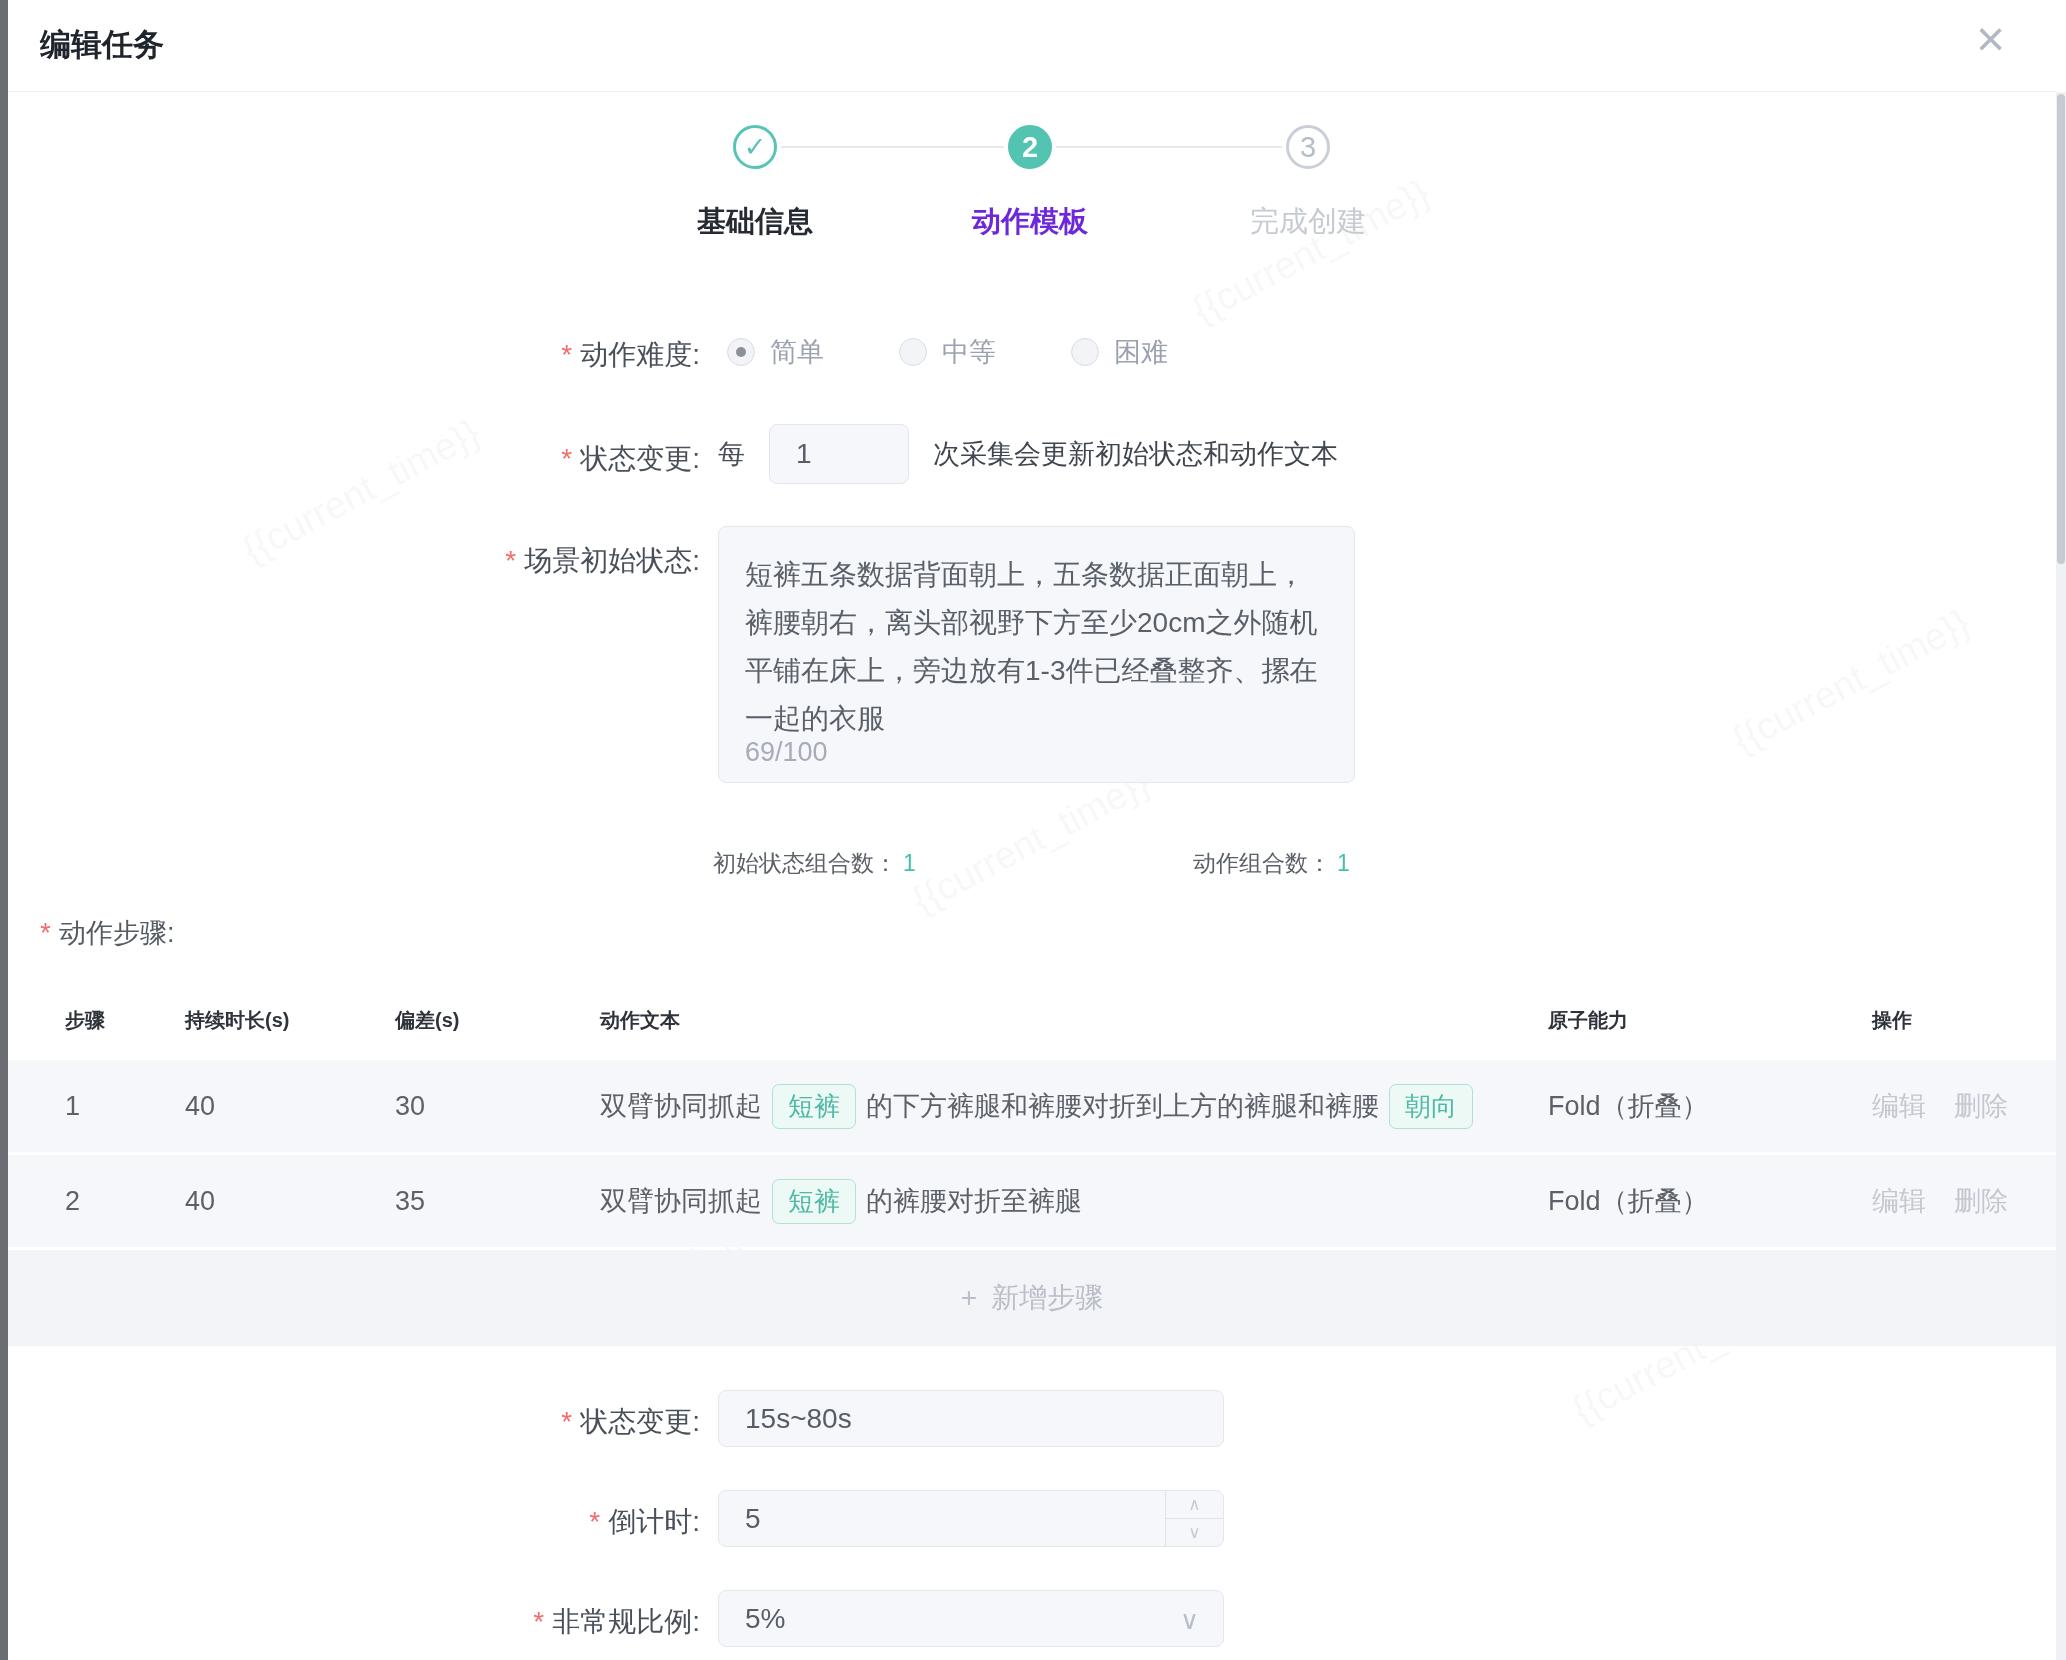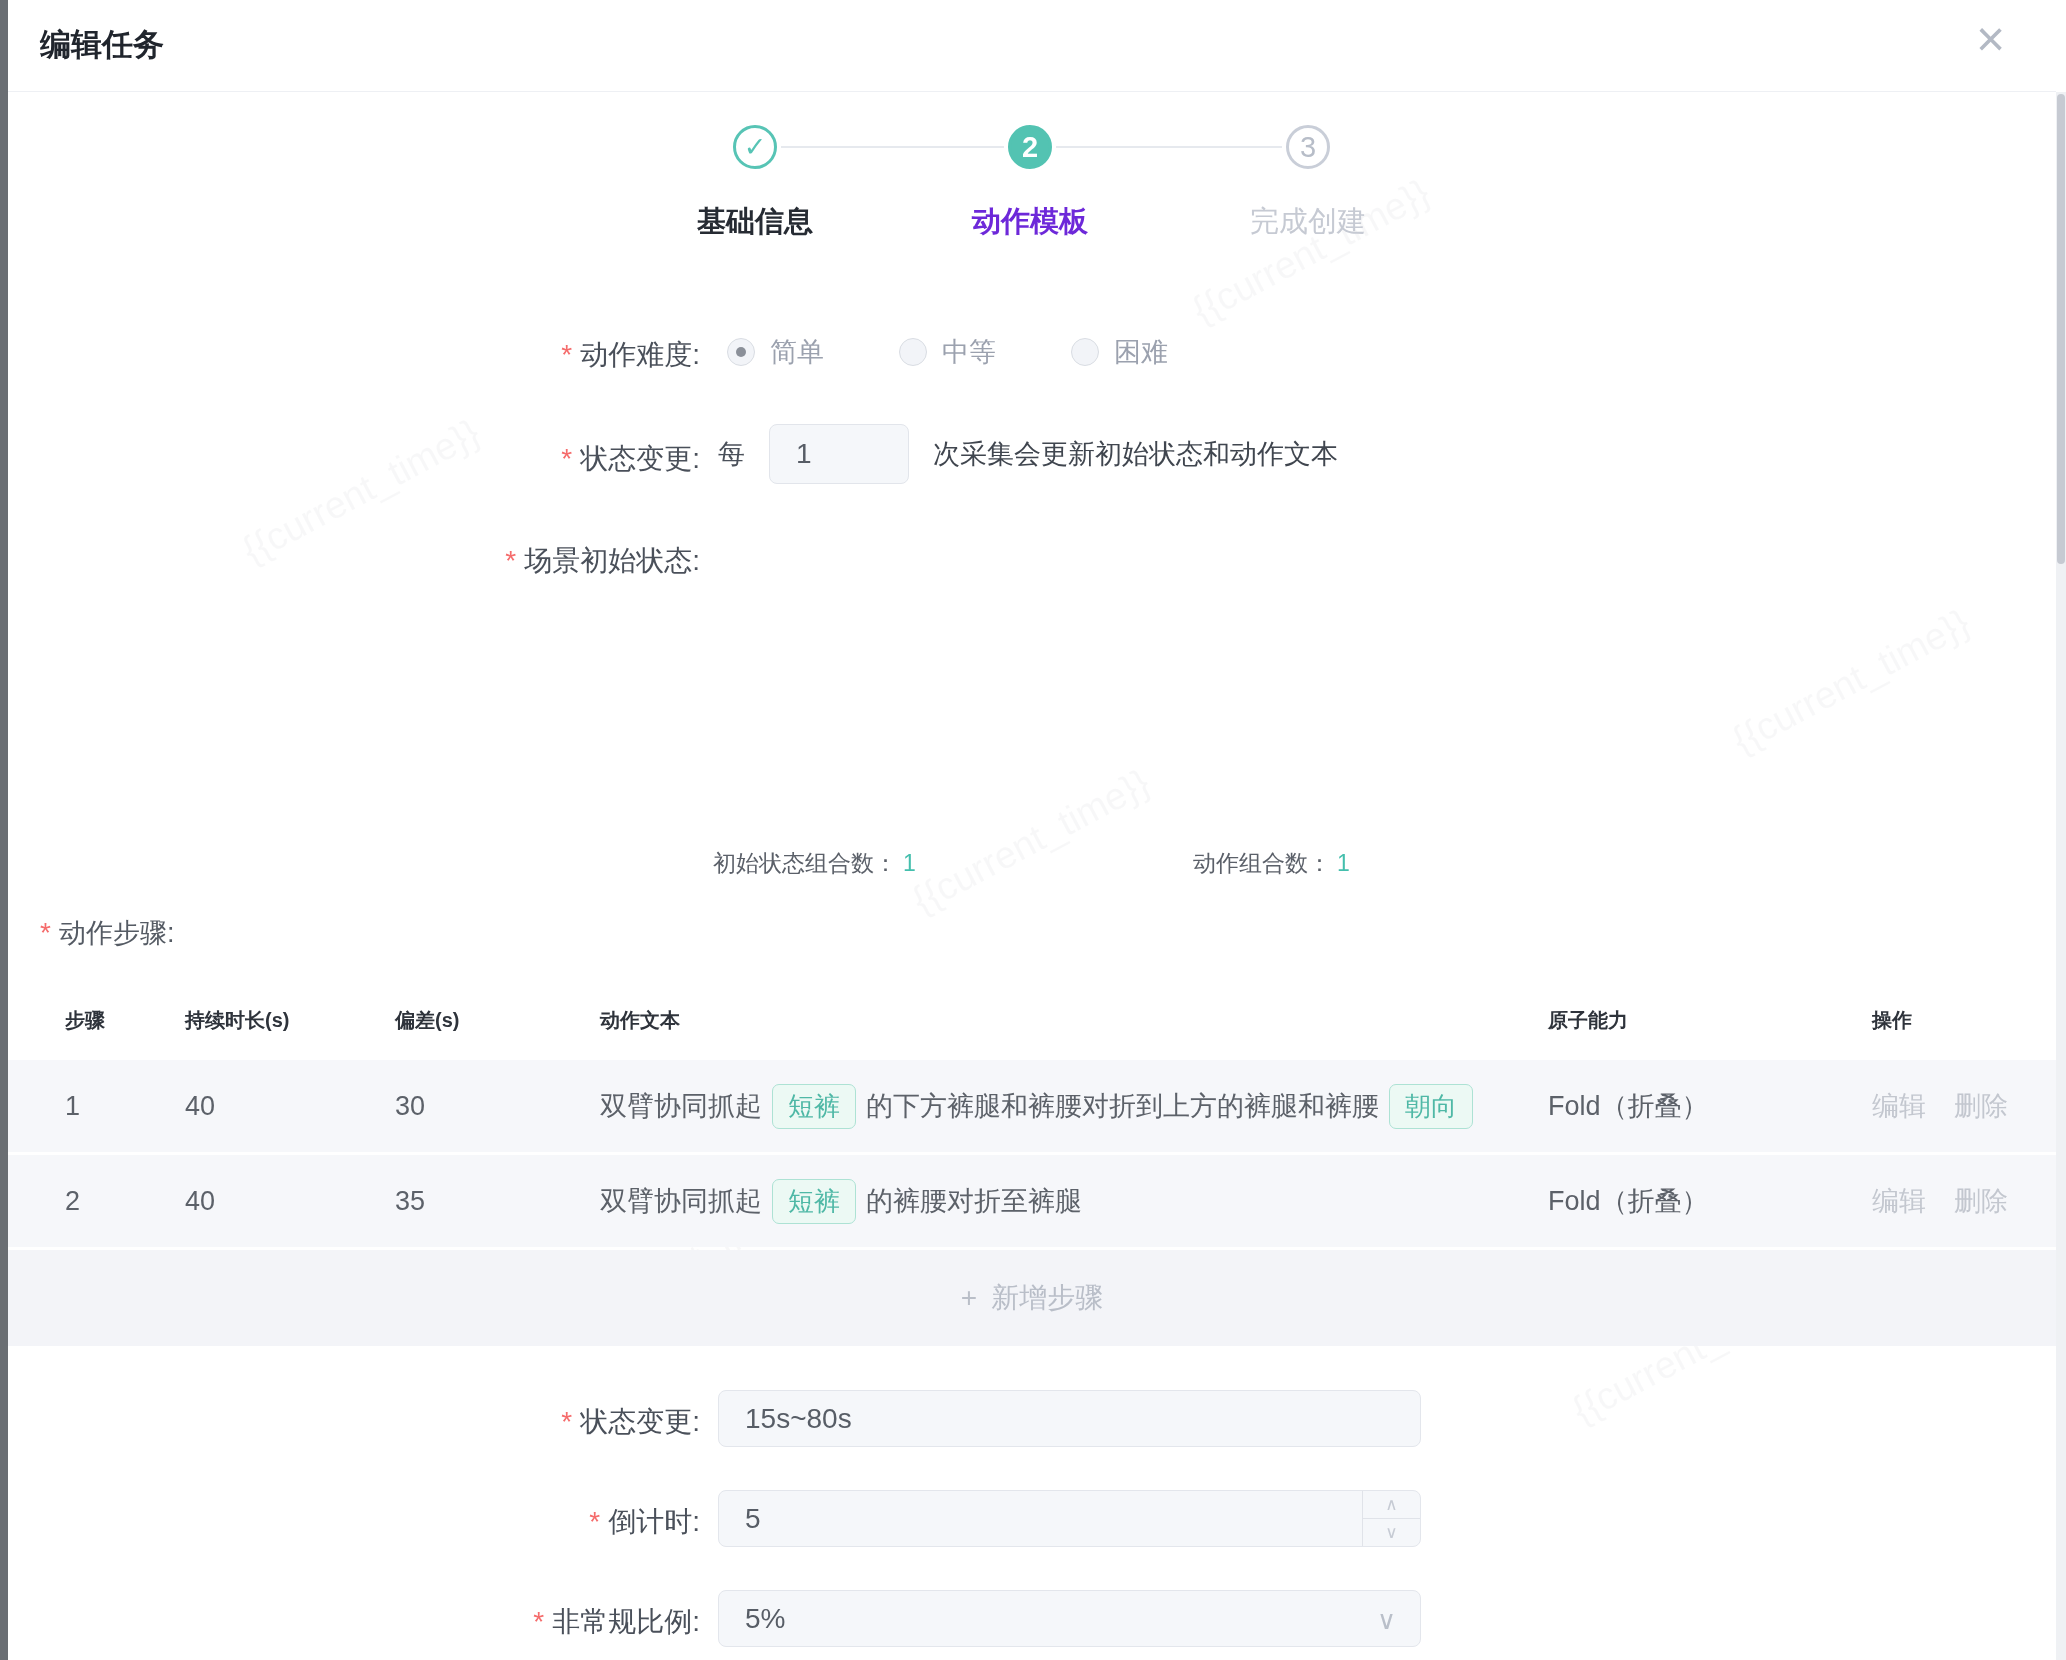--- a/index.html
+++ b/index.html
@@ -69,21 +69,21 @@
   .table-row { position:absolute; left:8px; width:2048px; height:92px; background:#f6f7fa; }
   .row-1 { top:1060px; } .row-2 { top:1155px; }
   .add-row { position:absolute; left:8px; top:1250px; width:2048px; height:96px; background:#f3f4f8; display:flex; align-items:center; justify-content:center; gap:14px; color:#b9bec8; font-size:28px; cursor:pointer; }
   .cell { position:absolute; top:0; height:92px; display:flex; align-items:center; font-size:27px; color:#5c6169; white-space:nowrap; }
   .c-step { left:57px; } .c-dur { left:177px; } .c-dev { left:387px; }
   .c-text { left:592px; } .c-abil { left:1540px; } .c-act { left:1864px; gap:28px; }
   .tag { border:1px solid #ade2d4; background:#ecf9f4; color:#4fb8a6; font-size:26px; border-radius:7px; padding:4px 15px; margin:0 10px; }
   .link-muted { color:#c3c7cf; cursor:pointer; }
 
   
-  .big-input { position:absolute; left:718px; width:703px; height:57px; background:#f5f7fa; border:1px solid #e3e6ec; border-radius:8px; font-size:28px; color:#575d66; display:flex; align-items:center; padding-left:26px; }
+  .big-input { position:absolute; left:718px; width:506px; height:57px; background:#f5f7fa; border:1px solid #e3e6ec; border-radius:8px; font-size:28px; color:#575d66; display:flex; align-items:center; padding-left:26px; }
   .in-duration { top:1390px; } .in-countdown { top:1490px; } .in-ratio { top:1590px; }
   .lab-duration { top:1403px; } .lab-countdown { top:1503px; } .lab-ratio { top:1603px; }
   .spinner { position:absolute; right:0; top:0; bottom:0; width:58px; border-left:1px solid #e0e3e9; display:flex; flex-direction:column; }
   .spin-btn { flex:1; display:flex; align-items:center; justify-content:center; font-size:17px; color:#c6cbd4; cursor:pointer; }
   .spin-up { border-bottom:1px solid #e0e3e9; border-top-right-radius:8px; }
   .spin-down { border-bottom-right-radius:8px; }
   .select-arrow { position:absolute; right:24px; top:14px; font-size:26px; color:#b9bfc9; }
 </style>
 </head>
 <body>
@@ -140,20 +140,24 @@
   </div>
   <div class="state-row">
     <span class="state-prefix">每</span>
     <div class="mini-input">1</div>
     <span class="state-suffix">次采集会更新初始状态和动作文本</span>
   </div>
 
   <div class="form-label" style="top:542px;">
     <span class="req">*</span><span>场景初始状态:</span>
   </div>
+  <div class="textarea-box">
+    <div class="textarea-text">短裤五条数据背面朝上，五条数据正面朝上，裤腰朝右，离头部视野下方至少20cm之外随机平铺在床上，旁边放有1-3件已经叠整齐、摞在一起的衣服</div>
+    <div class="textarea-counter">69/100</div>
+  </div>
 
   <div class="combo combo-1">
     <span>初始状态组合数：</span><span class="combo-val">1</span>
   </div>
   <div class="combo combo-2">
     <span>动作组合数：</span><span class="combo-val">1</span>
   </div>
 
   <div class="steps-label">
     <span class="req">*</span><span>动作步骤:</span>

